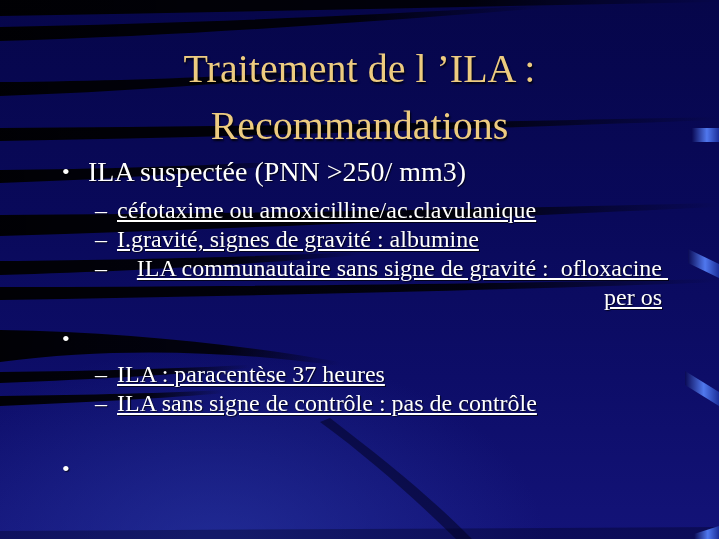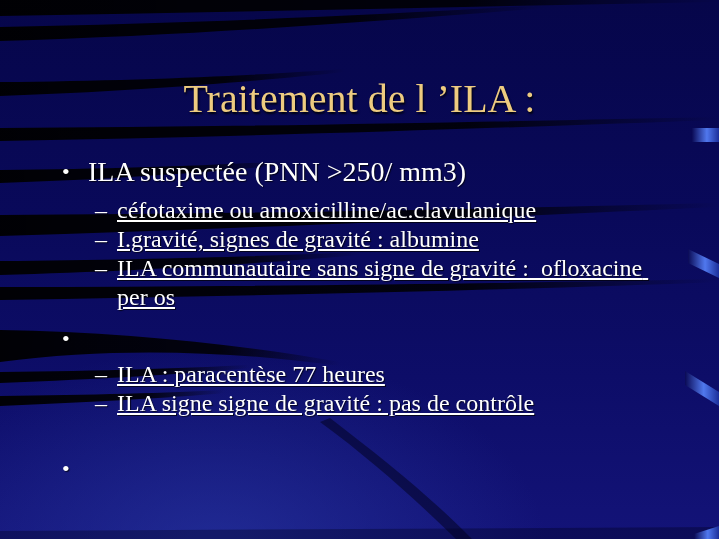--- a/index.html
+++ b/index.html
@@ -25,35 +25,34 @@
   .title {
     position: absolute;
     top: 40px;
     left: 0;
     width: 719px;
     text-align: center;
     color: #edcb80;
     font-size: 40px;
     line-height: 57px;
     text-shadow: 1px 2px 2px rgba(0,0,0,0.85);
-    margin-top: 30px;
   }
   .body-text {
     position: absolute;
     left: 62px;
     top: 155px;
     width: 610px;
     color: #ffffff;
   }
   .row {
     display: flex;
     align-items: flex-start;
     text-shadow: 1px 1px 1px rgba(0,0,0,0.7);
   }
-  .row .text { white-space: pre-wrap; }
+  .row .text { white-space: pre-wrap; text-align: right; }
   .l1 { font-size: 28px; line-height: 34px; }
   .l1 .marker { width: 26px; flex: 0 0 26px; font-size: 22px; line-height: 34px; }
   .l2 { font-size: 24px; line-height: 29px; margin-left: 33px; }
   .l2 .marker { width: 22px; flex: 0 0 22px; }
   .l2 .text { max-width: 545px; text-decoration: underline; }
   .mt7  { margin-top: 7px; }
   .mt10 { margin-top: 10px; }
   .mt4  { margin-top: 4px; }
   .mt34 { margin-top: 34px; }
 </style>
@@ -94,20 +93,21 @@
     <path d="M0,531 L719,527 L719,539 L0,539 Z" fill="rgba(0,0,30,0.35)"></path>
 
     <path d="M692,128 L719,128 L719,142 L692,142 Z" fill="url(#gBlue)"></path>
     <path d="M688,249 L719,264 L719,278 L688,263 Z" fill="url(#gBlue)"></path>
     <path d="M685,371 L719,392 L719,406 L685,385 Z" fill="url(#gBlue)"></path>
     <path d="M694,534 L719,526 L719,539 L694,539 Z" fill="url(#gBlue)"></path>
   </svg>
 
   <div class="title">
     <div>Traitement de l ’ILA :</div>
+    <div>Recommandations</div>
   </div>
 
   <div class="body-text">
 
     <div class="row l1">
       <span class="marker">•</span>
       <span class="text">ILA suspectée (PNN &gt;250/ mm3)</span>
     </div>
 
     <div class="row l2 mt7">
@@ -124,26 +124,26 @@
       <span class="marker">–</span>
       <span class="text">ILA communautaire sans signe de gravité :  ofloxacine per os</span>
     </div>
 
     <div class="row l1 mt10">
       <span class="marker">•</span>
     </div>
 
     <div class="row l2 mt4">
       <span class="marker">–</span>
-      <span class="text">ILA : paracentèse 77 heures</span>
+      <span class="text">ILA : paracentèse 37 heures</span>
     </div>
 
     <div class="row l2">
       <span class="marker">–</span>
-      <span class="text">ILA signe signe de gravité : pas de contrôle</span>
+      <span class="text">ILA sans signe de contrôle : pas de contrôle</span>
     </div>
 
     <div class="row l1 mt34">
       <span class="marker">•</span>
     </div>
 
   </div>
 </div>
 
 </body></html>

